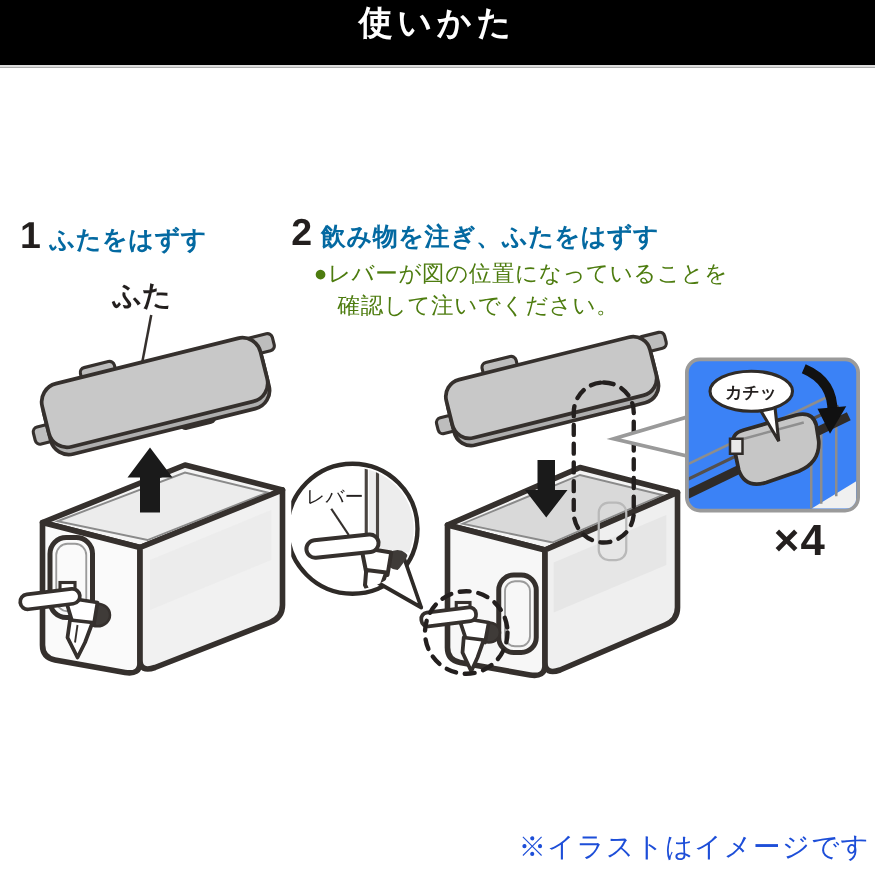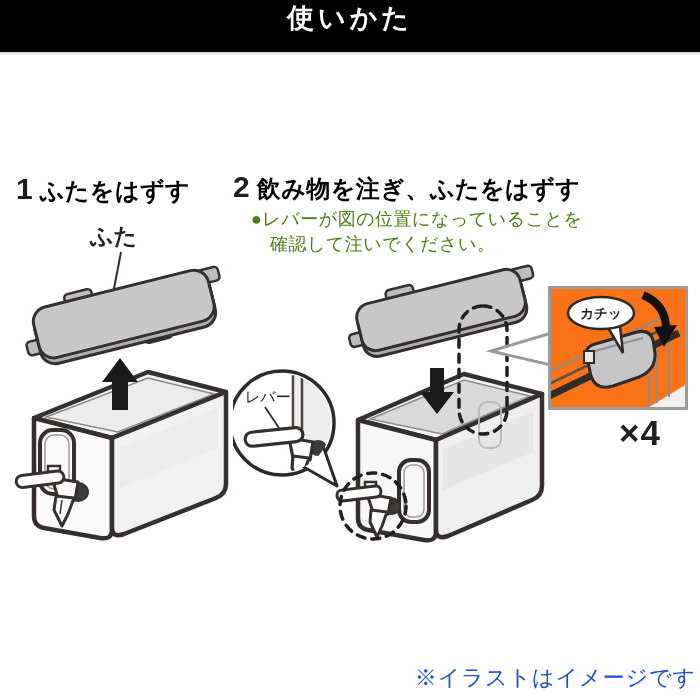--- a/index.html
+++ b/index.html
@@ -5,35 +5,35 @@
   html,body{margin:0;padding:0;background:#fff;}
   #page{position:relative;width:700px;height:700px;background:#ffffff;overflow:hidden;
         font-family:"Liberation Sans","DejaVu Sans",sans-serif;color:#2b2b2b;}
   
   .header-bar{position:absolute;left:0;top:0;width:700px;height:52px;background:#000000;
               border-bottom:2px solid #dcdcdc;display:flex;align-items:flex-start;justify-content:center;}
   .header-title{color:#ffffff;font-size:27px;font-weight:bold;letter-spacing:4px;}
   
   .step-title{position:absolute;display:flex;align-items:baseline;gap:7px;font-weight:bold;white-space:nowrap;}
   .step-num{font-size:30px;color:#231f1e;line-height:1;}
-  .step-txt{font-size:24px;color:#000000;letter-spacing:0.5px;}
+  .step-txt{font-size:20px;color:#0369a1;letter-spacing:0.5px;}
   #step1-title{left:16px;top:174px;}
   #step2-title{left:233px;top:172px;}
   .note{position:absolute;left:251px;top:207px;font-size:18px;line-height:25px;color:#4d7c0f;letter-spacing:0.5px;}
   .note .indent{padding-left:19px;}
   .part-label{position:absolute;left:90px;top:221px;font-size:23px;font-weight:bold;color:#231f1e;text-align:right;}
   .times-label{position:absolute;left:619px;top:413px;font-size:35px;font-weight:bold;color:#231f1e;letter-spacing:1px;}
   .disclaimer{position:absolute;right:4px;top:663px;font-size:22px;color:#1d4ed8;letter-spacing:1px;font-family:Liberation Serif, serif;}
   
   .illus{position:absolute;}
   #illus1{left:12px;top:248px;}
   #illus2{left:233px;top:262px;}
   
-  .callout-box{position:absolute;left:548px;top:286px;width:134px;height:118px;background:#f97316;
-               border:3px solid #9a9a9a;border-radius:1px;overflow:hidden;}
+  .callout-box{position:absolute;left:548px;top:286px;width:134px;height:118px;background:#3b82f6;
+               border:3px solid #9a9a9a;border-radius:12px;overflow:hidden;}
   .callout-box svg{display:block;}
   .svg-label{font-family:"Liberation Sans","DejaVu Sans",sans-serif;fill:#231f1e;}
 </style>
 </head>
 <body>
 
 <div id="page">
 
   <div class="header-bar">
     <span class="header-title">使いかた</span>

